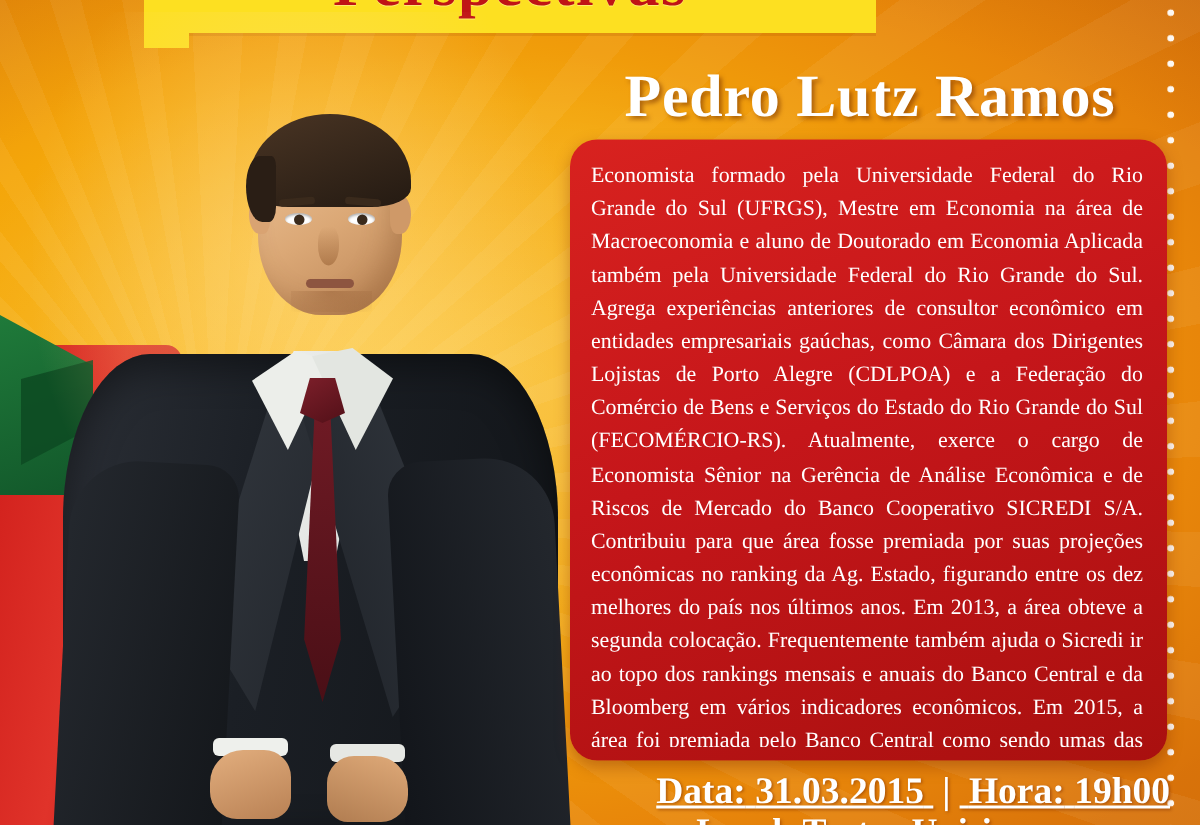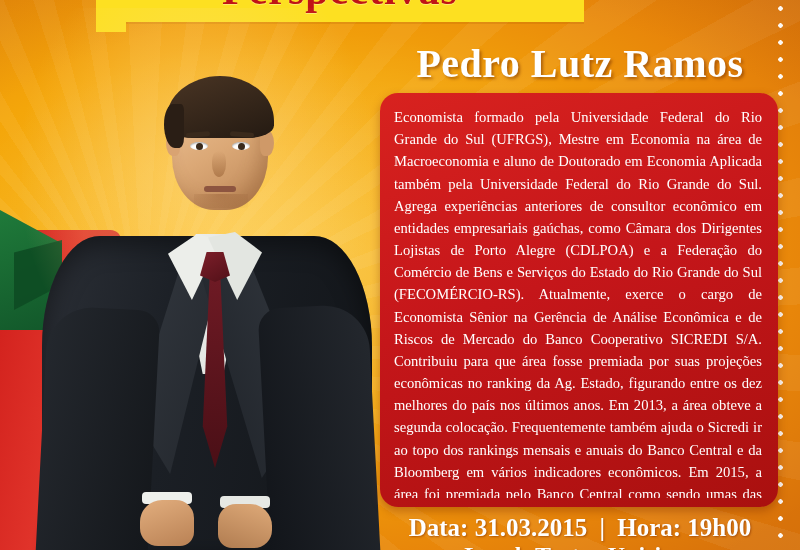--- a/index.html
+++ b/index.html
@@ -318,26 +318,27 @@
     text-justify: inter-word;
     overflow: hidden;
   }
 
   
   .footer-1 {
     position: absolute;
     left: 380px;
     top: 514px;
     width: 400px;
-    text-align: center;
+    text-align: right;
     font-size: 25px;
     font-weight: bold;
     color: #ffffff;
     text-shadow: 1px 1px 2px rgba(120,40,0,0.5);
     white-space: nowrap;
+    text-decoration: underline;
   }
   .footer-2 {
     position: absolute;
     left: 380px;
     top: 542px;
     width: 400px;
     text-align: center;
     font-size: 24px;
     font-weight: bold;
     color: #ffffff;

